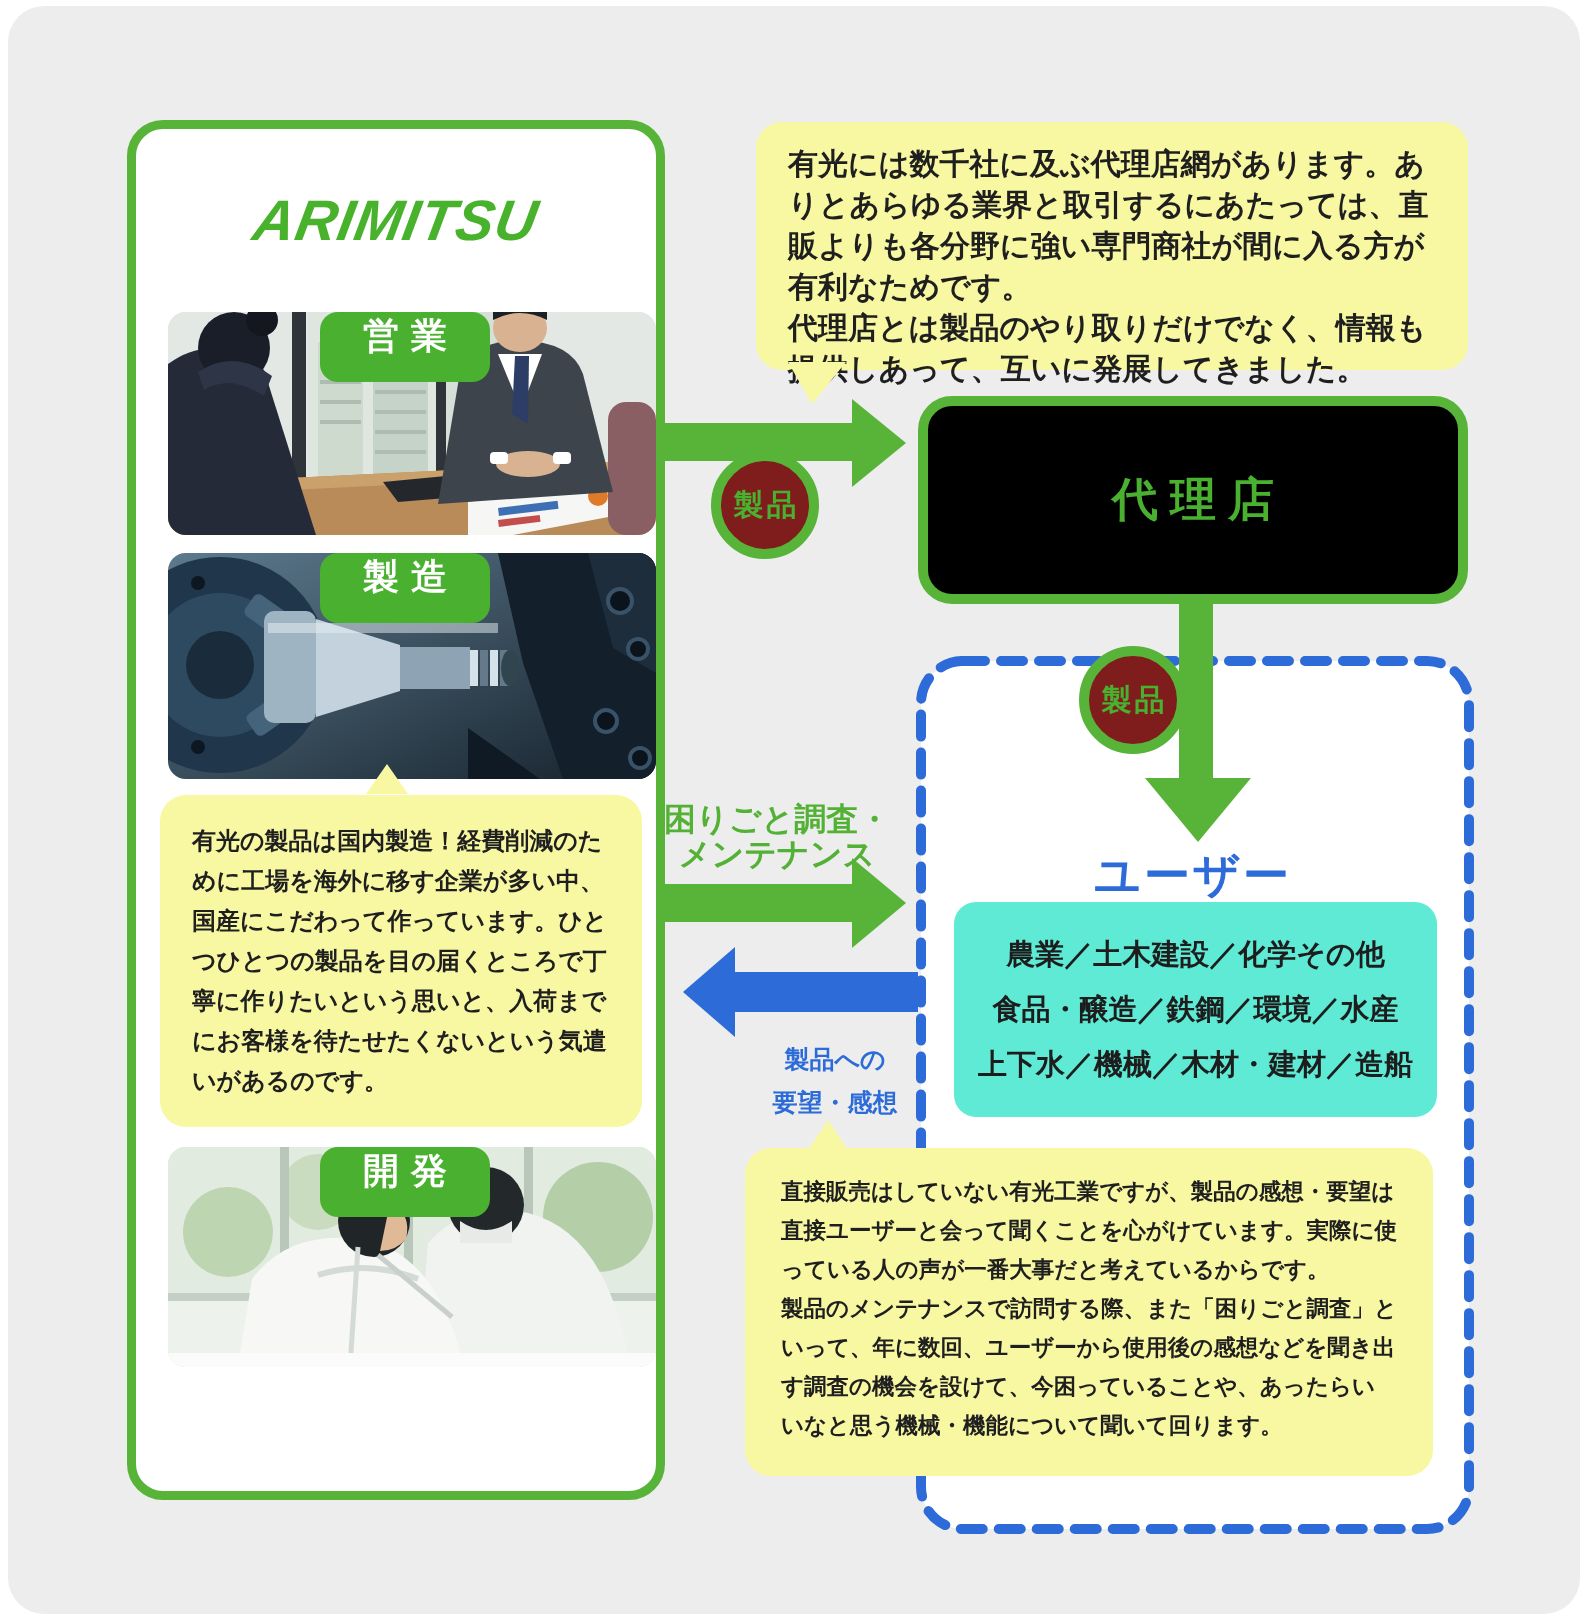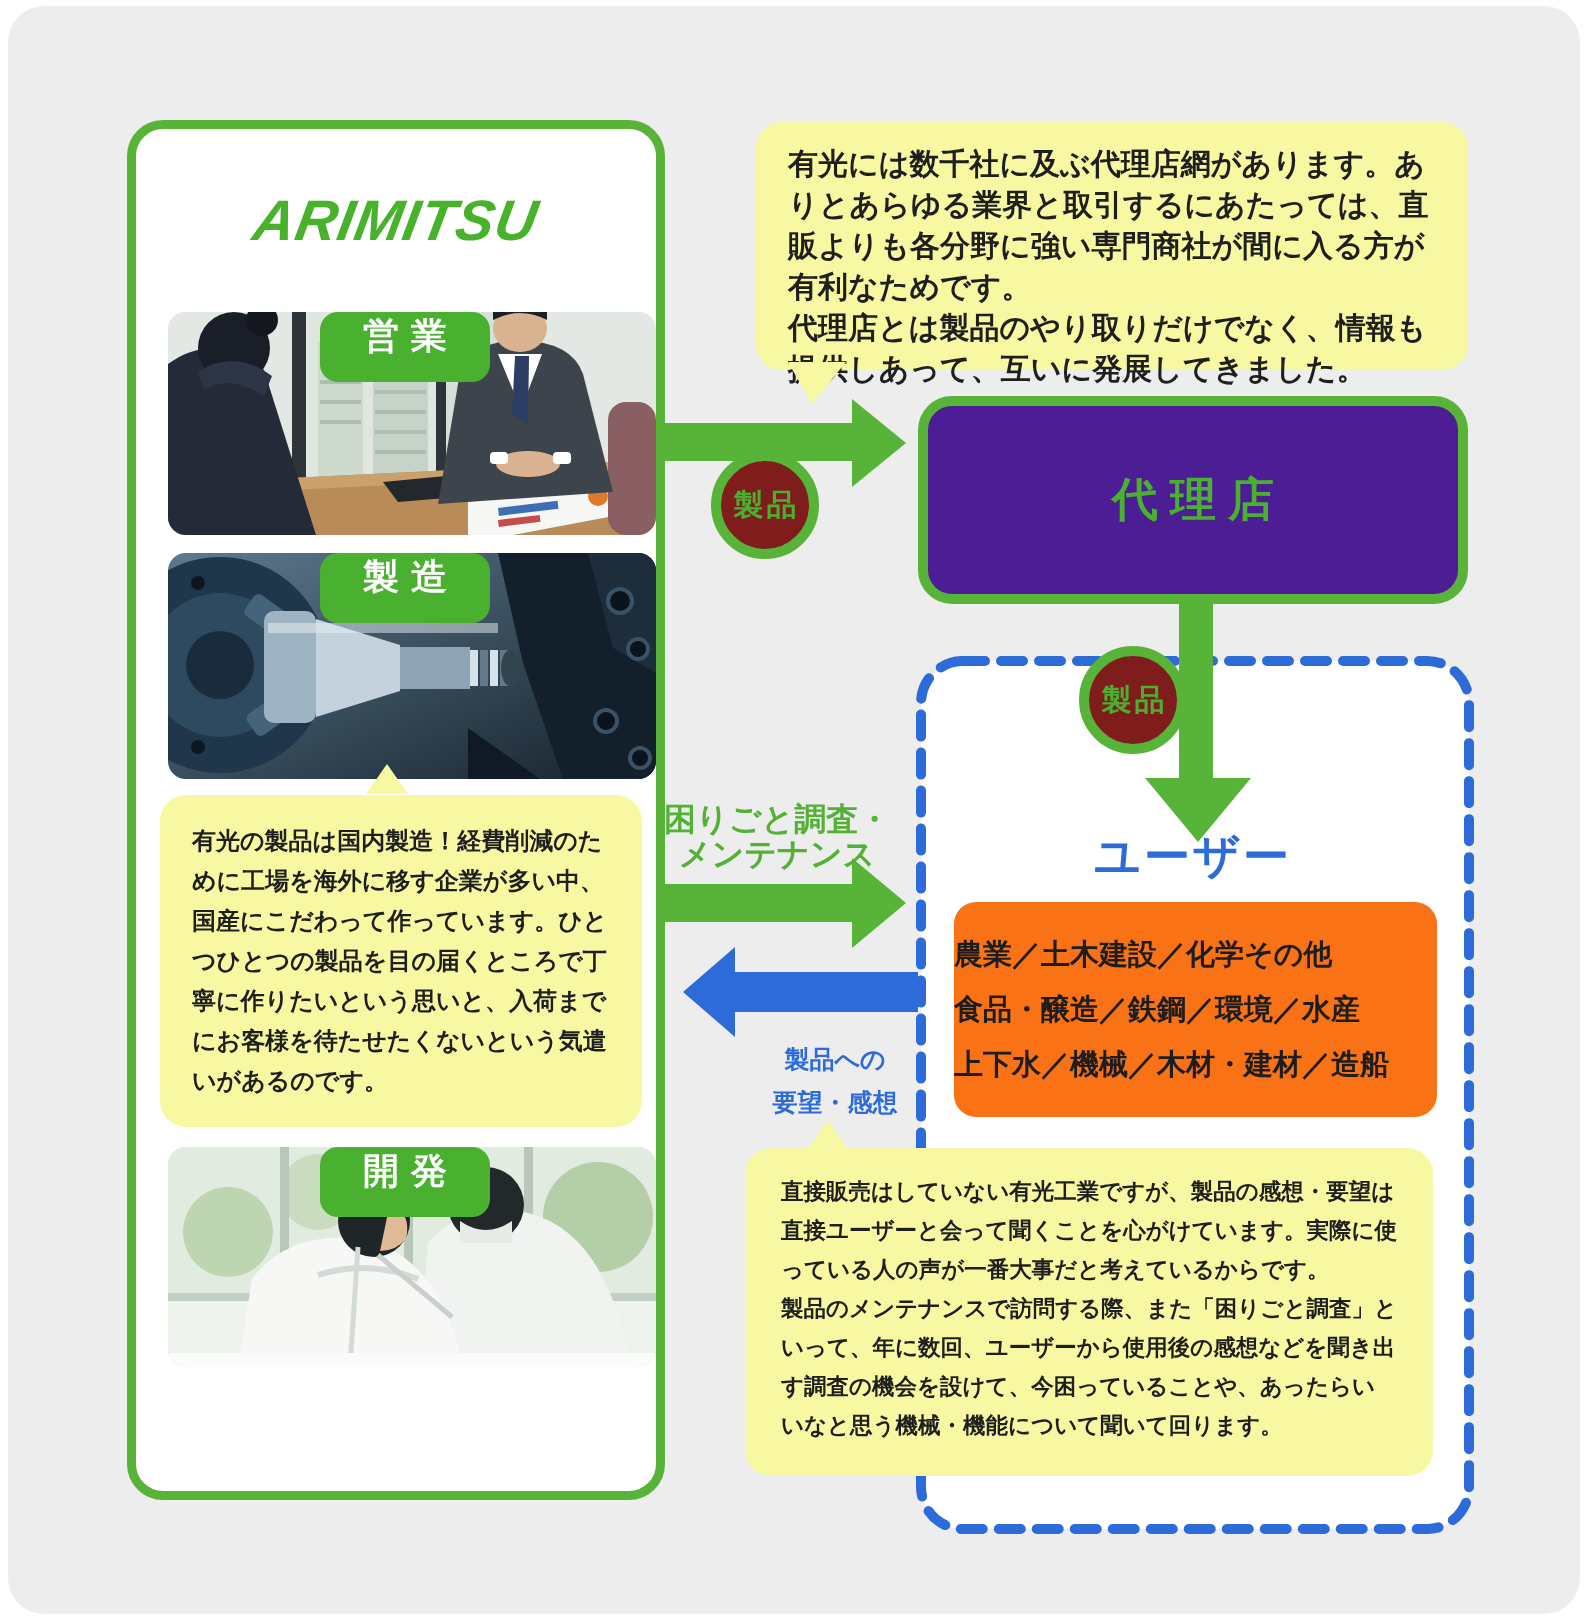--- a/index.html
+++ b/index.html
@@ -24,28 +24,28 @@
   .tab1{top:183px;} .tab2{top:424px;} .tab3{top:1018px;}
   .bubble{background:#f8f8a3;border-radius:26px;color:#1f1f1f;font-weight:bold;}
   .bubble-left{left:24px;top:666px;width:482px;height:332px;padding:26px 32px;box-sizing:border-box;
                font-size:24px;line-height:40px;}
   .dev-caption{left:0;top:1262px;width:538px;text-align:center;font-size:29px;line-height:48px;
                font-weight:bold;color:#161616;white-space:pre-line;}
 
   
   .top-bubble{left:756px;top:122px;width:712px;height:248px;padding:21px 32px;box-sizing:border-box;
               font-size:30px;line-height:41px;white-space:pre-line;z-index:2;}
-  .dealer-box{left:918px;top:396px;width:550px;height:208px;background:#4c1d95;border:10px solid #58b438;
+  .dealer-box{left:918px;top:396px;width:550px;height:208px;background:#000000;border:10px solid #58b438;
               border-radius:34px;box-sizing:border-box;display:flex;align-items:center;justify-content:center;z-index:2;}
   .dealer-box span{color:#4ab02f;font-size:46px;font-weight:bold;letter-spacing:12px;padding-left:12px;}
   .dashed-wrap{left:911px;top:651px;width:568px;height:888px;z-index:1;}
-  .user-title{left:918px;top:826px;width:550px;text-align:center;color:#2d6cd8;font-size:46px;
+  .user-title{left:918px;top:845px;width:550px;text-align:center;color:#2d6cd8;font-size:46px;
               font-weight:bold;letter-spacing:3px;z-index:2;}
-  .industries{left:954px;top:902px;width:483px;height:215px;border-radius:22px;background:#f97316;
-              padding-top:25px;box-sizing:border-box;z-index:2;}
+  .industries{left:954px;top:902px;width:483px;height:215px;border-radius:22px;background:#5eead4;
+              padding-top:25px;box-sizing:border-box;text-align:center;z-index:2;}
   .industries span{display:block;font-size:29px;line-height:55px;font-weight:bold;color:#1d1d1d;}
   .bottom-bubble{left:745px;top:1148px;width:688px;height:328px;padding:24px 36px;box-sizing:border-box;
                  font-size:22.5px;line-height:39px;white-space:pre-line;z-index:4;}
   .badge{width:108px;height:108px;border-radius:50%;background:#7f1d1d;border:10px solid #58b438;
          box-sizing:border-box;display:flex;align-items:center;justify-content:center;z-index:5;}
   .badge span{color:#4ab02f;font-size:30px;font-weight:bold;letter-spacing:3px;padding-left:3px;}
   .badge1{left:711px;top:451px;} .badge2{left:1079px;top:646px;}
   .label-green{left:652px;top:802px;width:250px;text-align:center;color:#53b135;font-size:32px;
                line-height:35px;font-weight:bold;white-space:pre-line;z-index:3;}
   .label-blue{left:725px;top:1038px;width:220px;text-align:center;color:#2d6cd8;font-size:25px;

